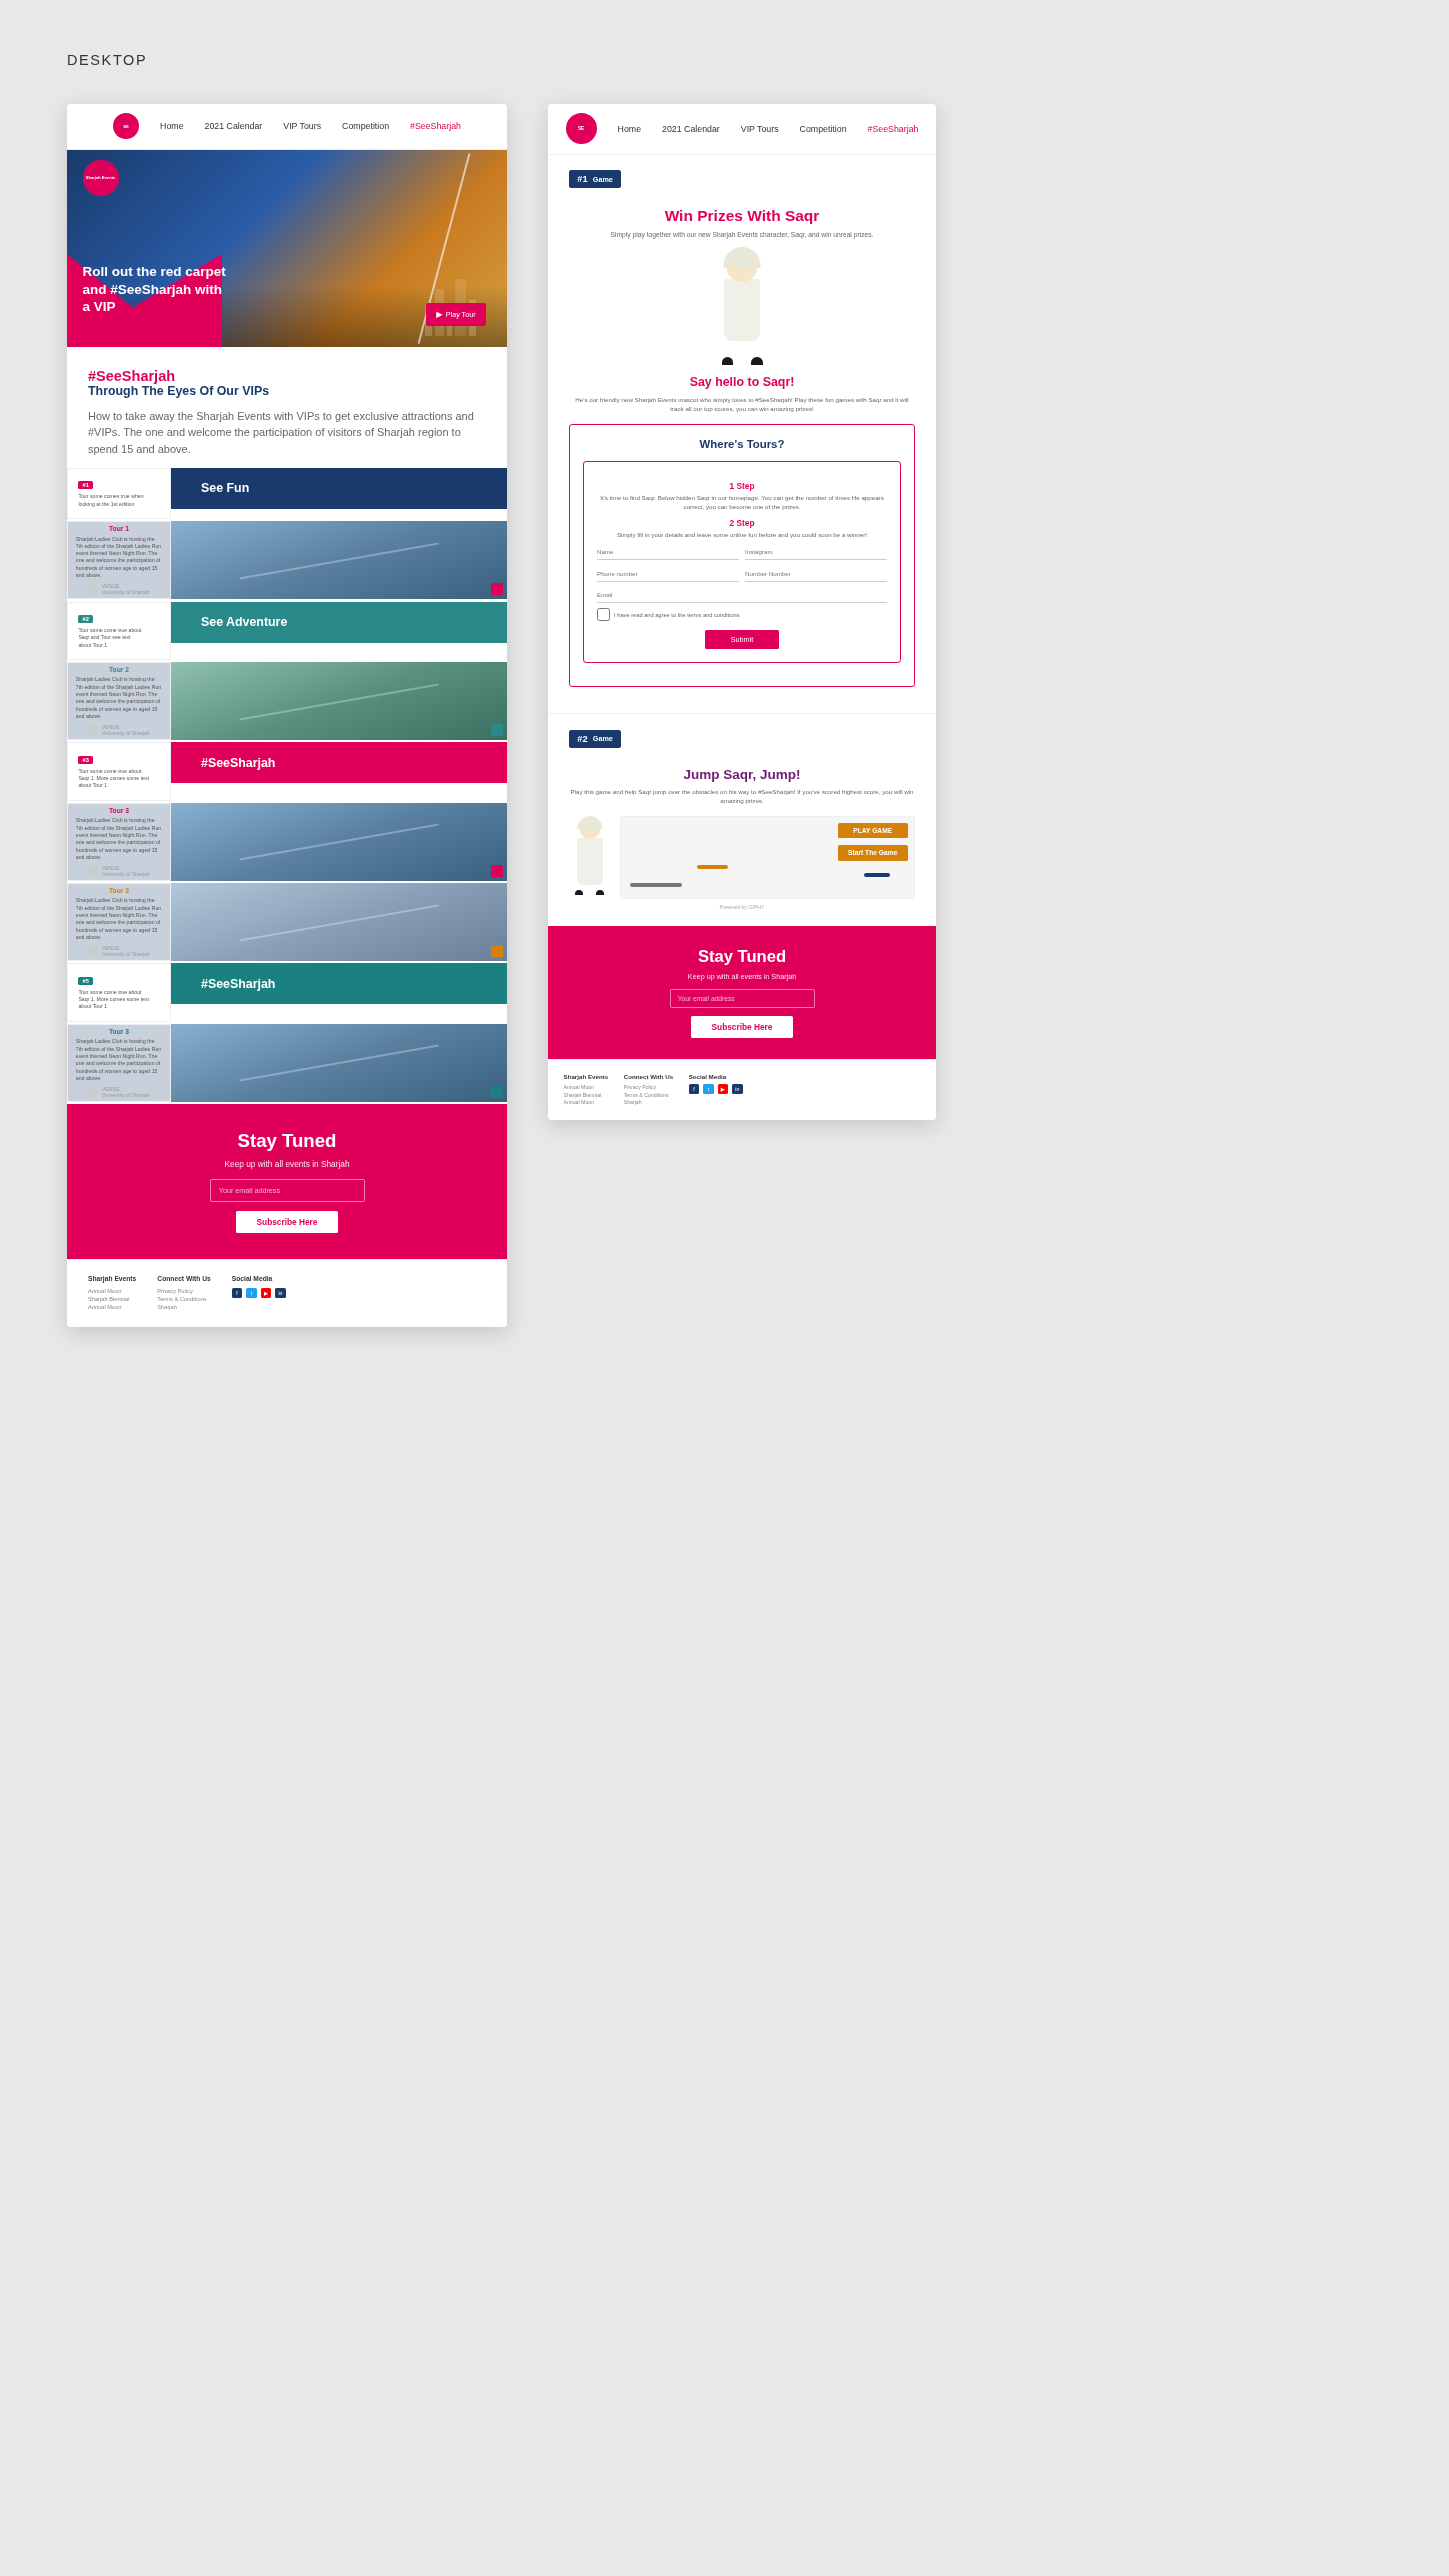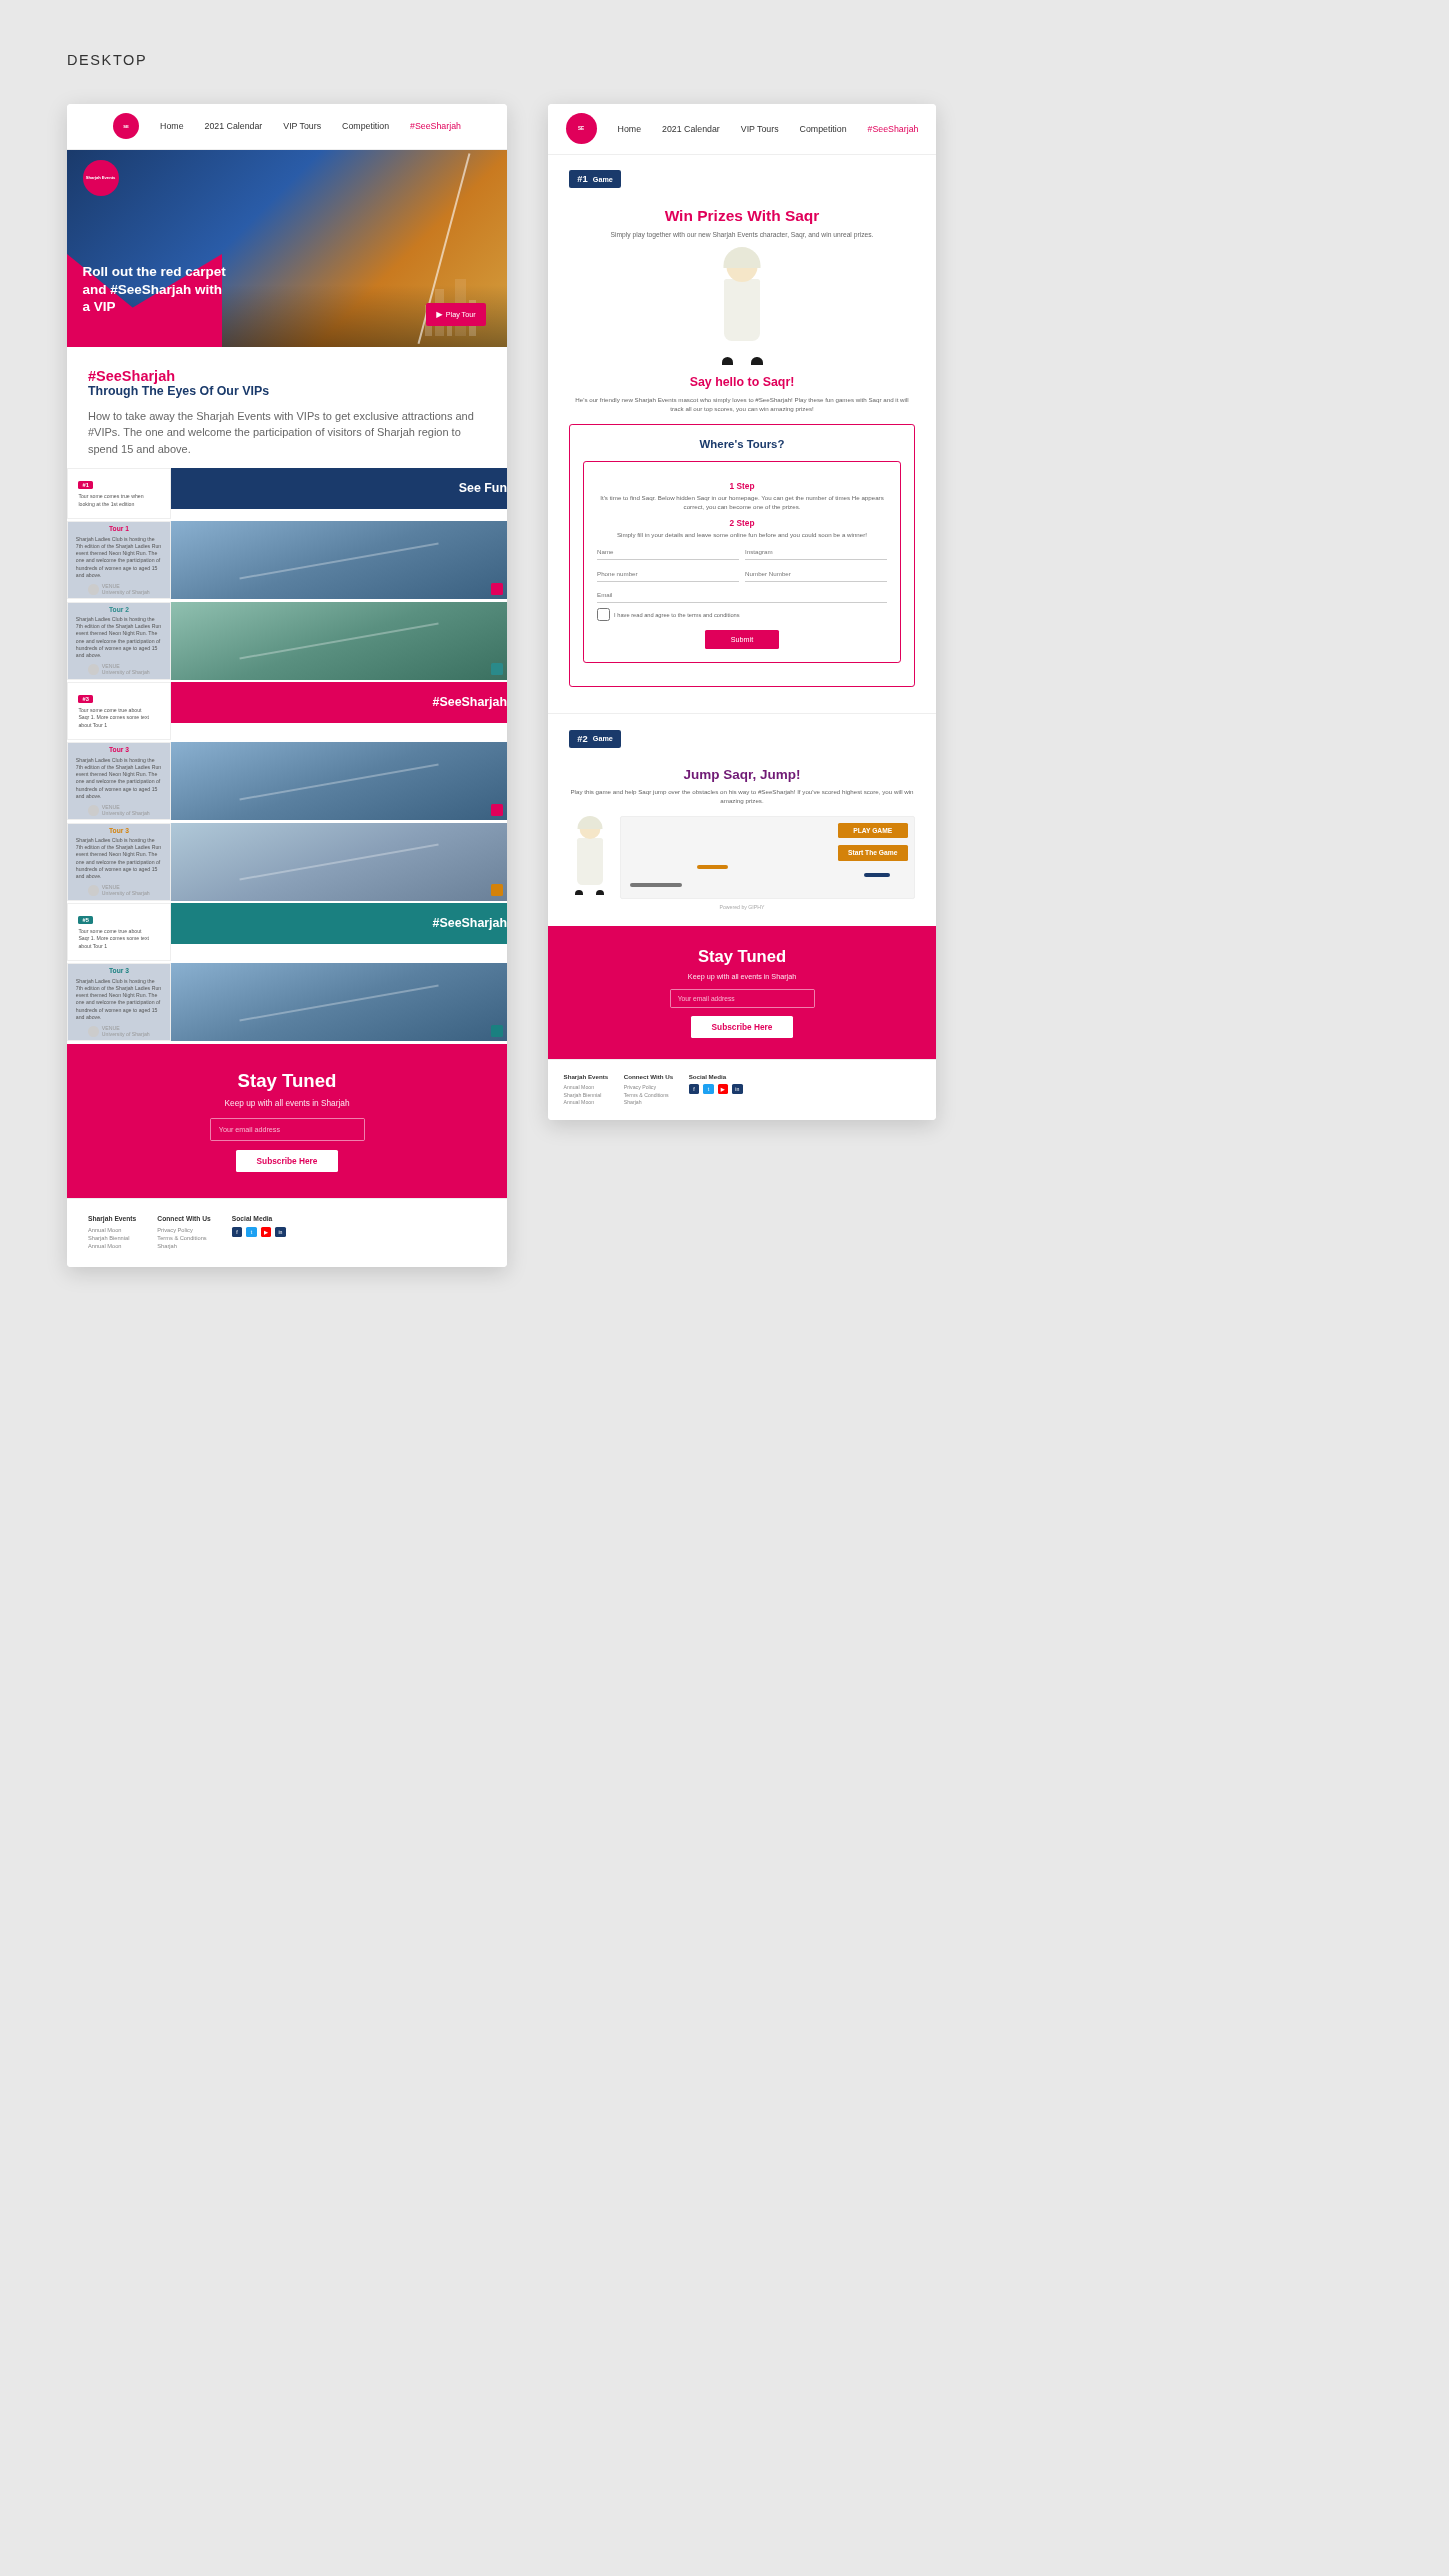--- a/index.html
+++ b/index.html
@@ -159,24 +159,25 @@
     .tour-card-info p {
       font-size: 5.7px;
       color: #555;
       line-height: 1.4;
     }
     .tour-card-banner {
       flex: 1;
       height: 41px;
       display: flex;
       align-items: center;
-      justify-content: flex-end;
+      justify-content: flex-start;
       font-size: 12.4px;
       font-weight: bold;
       color: #fff;
+      padding-left: 30px;
     }
     .tour-card-banner.blue { background: #1a3a6b; }
     .tour-card-banner.teal { background: #2a8a8a; }
     .tour-card-banner.pink { background: #e0005a; }
     .tour-card-banner.orange { background: #d4820a; }
     .tour-card-banner.teal2 { background: #1a8080; }
 
     
     .tour-image-row {
       display: flex;
@@ -676,20 +677,29 @@
               <div>University of Sharjah</div>
           </div>
         </div>
       </div>
       <div class="tour-image-right">
         <div class="img-sim-blue"></div>
         <div class="corner-badge"></div>
       </div>
     </div>
 
+    <div class="tour-card">
+      <div class="tour-card-info">
+        <span class="tour-card-number" style="background:#2a8a8a;">#2</span>
+        <p style="font-size:5.2px;color:#555;">Tour some come true about<br>Saqr and Tour see text<br>about Tour 1</p>
+      </div>
+      <div class="tour-card-banner teal">
+        <span>See Adventure</span>
+      </div>
+    </div>
     <div class="tour-image-row">
       <div class="tour-image-left">
         <div class="tour-label" style="color:#2a8a8a;">Tour 2</div>
         <p style="font-size:5.2px;color:#555;">Sharjah Ladies Club is hosting the 7th edition of the Sharjah Ladies Run event themed Neon Night Run. The one and welcome the participation of hundreds of women age to aged 15 and above.</p>
         <div class="tour-author-row">
           <div class="author-avatar"></div>
           <div class="author-name">
             <div>VENUE</div>
               <div>University of Sharjah</div>
           </div>

